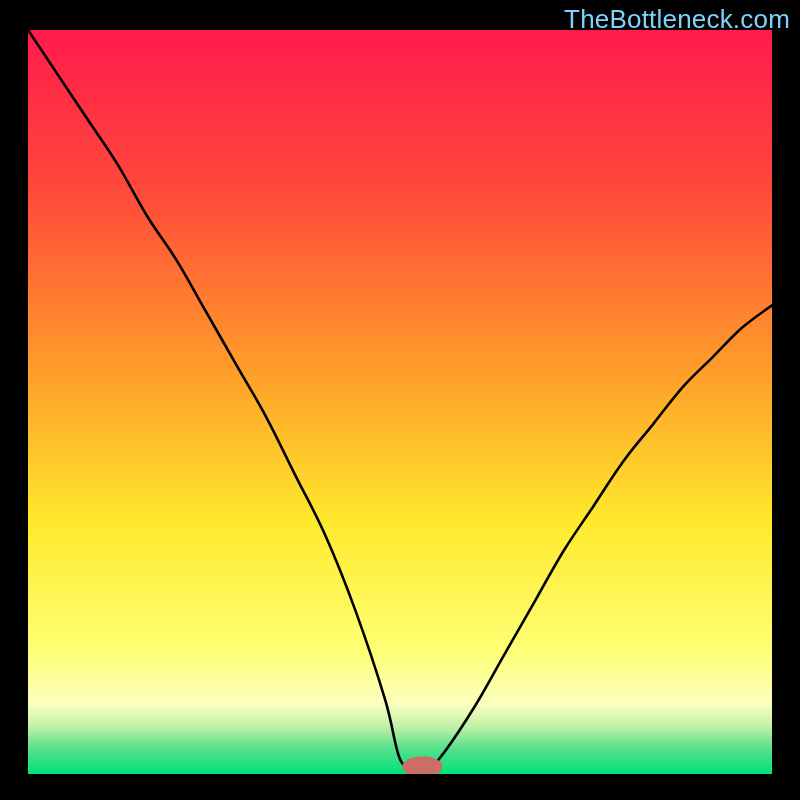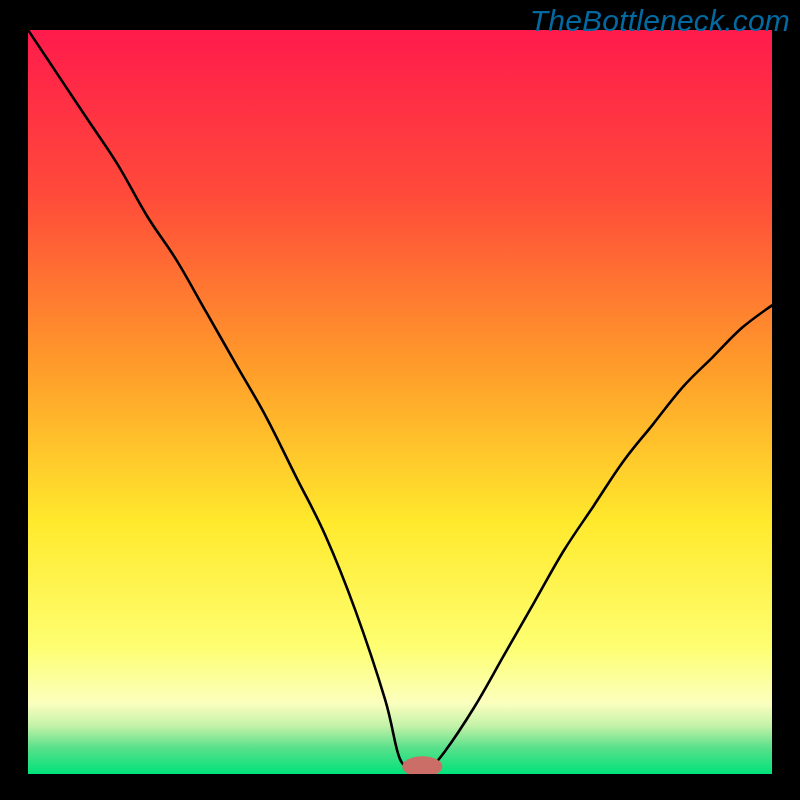--- a/index.html
+++ b/index.html
@@ -14,26 +14,25 @@
   .frame {
     position: relative;
     width: 800px;
     height: 800px;
     background: #000;
   }
   .watermark {
     position: absolute;
     top: 4px;
     right: 10px;
-    color: #0369a1;
-    font-size: 30px;
+    color: #7dd3fc;
+    font-size: 26px;
     font-weight: 500;
     letter-spacing: 0.2px;
     z-index: 10;
-    font-style: italic;
   }
   .plot-box {
     position: absolute;
     left: 28px;
     top: 30px;
     width: 744px;
     height: 744px;
     background: #000;
     overflow: hidden;
   }

